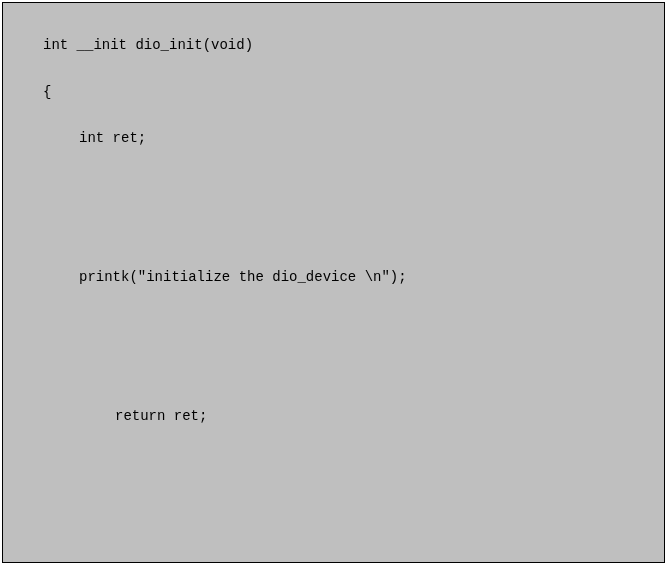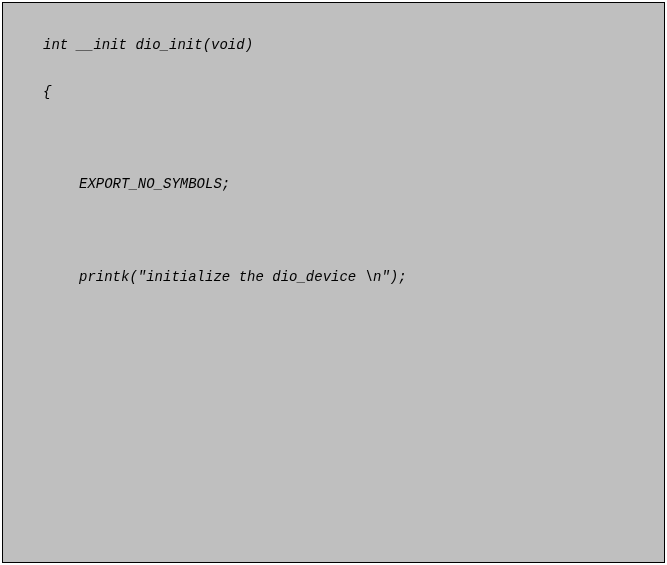--- a/index.html
+++ b/index.html
@@ -20,41 +20,41 @@
     padding: 14px 0 14px 40px;
     font-family: "Courier New", Courier, monospace;
     font-size: 14px;
     line-height: 1.35;
     color: #000;
     white-space: pre;
   }
   .code-line {
     display: block;
     margin-bottom: 9px;
-    font-style: italic;
   }
   .blank-line {
     display: block;
     height: 18px;
     margin-bottom: 9px;
   }
   .indent1 { padding-left: 36px; }
   .indent2 { padding-left: 72px; }
 </style>
 </head>
 <body>
 
 <div class="code-box">
 <span class="code-line">int __init dio_init(void)</span>
 <span class="code-line">{</span>
+<span class="code-line indent1">int ret;</span>
 <span class="blank-line"></span>
-<span class="code-line indent1">EXPORT_NO_SYMBOLS;</span>
 <span class="blank-line"></span>
 <span class="code-line indent1">printk("initialize the dio_device \n");</span>
 <span class="blank-line"></span>
 <span class="blank-line"></span>
+<span class="code-line indent2">return ret;</span>
 
 
 
 
 
 
 </div>
 
 </body></html>

